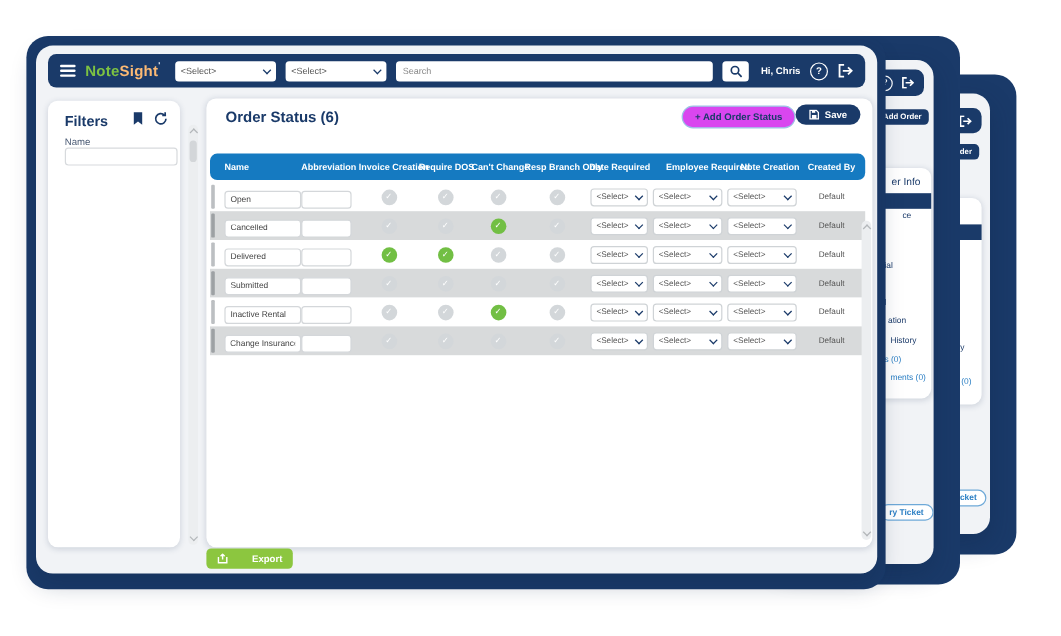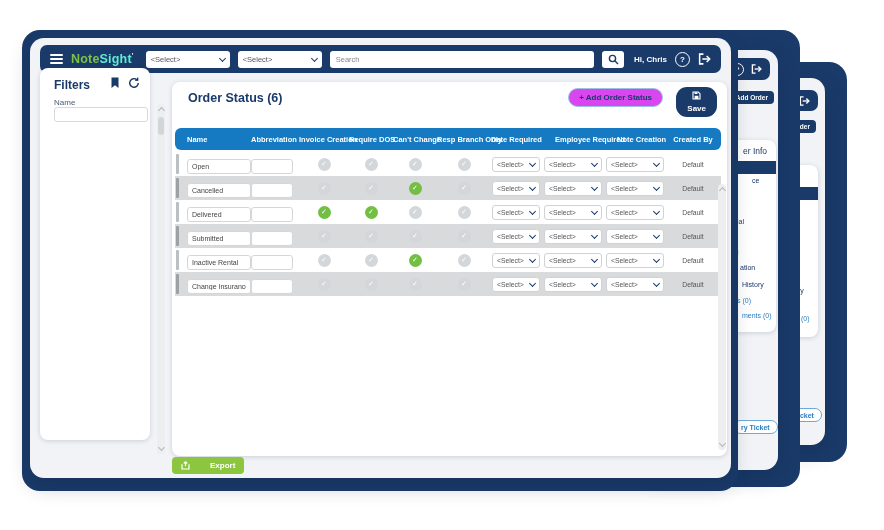--- a/index.html
+++ b/index.html
@@ -9,21 +9,21 @@
   .backdrop{position:absolute;background:#1a3a69;border-radius:18px;}
   .window{position:absolute;background:#f1f3f6;border-radius:14px;
           box-shadow:0 8px 20px rgba(15,35,70,.28);}
   .appbar{position:absolute;background:#1a3a69;border-radius:7px;display:flex;align-items:center;}
   .card{position:absolute;background:#fff;border-radius:8px;box-shadow:0 1px 5px rgba(30,50,90,.18);}
   
   .appbar.main{left:10px;top:7px;width:681px;height:28px;padding:0 10px;gap:8px;box-sizing:border-box;}
   .menu-icon{width:13px;display:flex;flex-direction:column;gap:2.6px;cursor:pointer;}
   .menu-icon i{height:1.8px;background:#fff;border-radius:1px;display:block;}
   .logo{font-size:12.5px;font-weight:bold;letter-spacing:.2px;white-space:nowrap;margin-right:4px;}
-  .logo .t{color:#7dc242;} .logo .s{color:#5eead4;}
+  .logo .t{color:#7dc242;} .logo .s{color:#fdba74;}
   .logo .mark{color:#fff;font-size:7px;vertical-align:top;}
   .hsel{width:84px;height:17px;background:#fff;border-radius:3px;display:flex;align-items:center;
         justify-content:space-between;padding:0 5px;box-sizing:border-box;font-size:7.5px;color:#555;cursor:pointer;}
   .chev{width:4px;height:4px;border-right:1.3px solid #1a3a69;border-bottom:1.3px solid #1a3a69;
         transform:rotate(45deg);margin:-2px 0 0 3px;flex:none;}
   .hsearch{flex:1;height:17px;background:#fff;border:none;border-radius:3px;font-size:7.5px;
            padding:0 6px;color:#333;font-family:"Liberation Sans",sans-serif;}
   .hsearch::placeholder{color:#888;}
   .sbtn{width:22px;height:17px;background:#fff;border-radius:3px;display:flex;align-items:center;
         justify-content:center;cursor:pointer;flex:none;}
@@ -171,21 +171,21 @@
       <span class="help">?</span>
       <span class="icon-btn">
         <svg width="13" height="12" viewBox="0 0 12 11">
             <path d="M5 1 H1.5 V10 H5" fill="none" stroke="#fff" stroke-width="1.4"></path>
             <line x1="4" y1="5.5" x2="10.5" y2="5.5" stroke="#fff" stroke-width="1.4"></line>
             <path d="M8 2.8 L10.8 5.5 L8 8.2" fill="none" stroke="#fff" stroke-width="1.4"></path>
           </svg>
       </span>
     </div>
 
-    <div class="card" style="left:10px;top:30px;width:110px;height:372px;">
+    <div class="card" style="left:10px;top:46px;width:110px;height:372px;">
       <span class="f-title" style="position:absolute;left:14px;top:10px;">Filters</span>
       <span class="icon-btn" style="position:absolute;right:30px;top:9px;">
         <svg width="10" height="12" viewBox="0 0 10 12">
             <path d="M1.5 0.5 h7 v10.5 L5 8.2 L1.5 11 Z" fill="#1a3a69"></path>
           </svg>
       </span>
       <span class="icon-btn" style="position:absolute;right:10px;top:9px;">
         <svg width="12" height="12" viewBox="0 0 12 12">
             <path d="M10.3 6 a4.3 4.3 0 1 1 -1.3 -3.1" fill="none" stroke="#1a3a69" stroke-width="1.4"></path>
             <path d="M9.6 0.6 l0.1 2.5 -2.5 0.1" fill="none" stroke="#1a3a69" stroke-width="1.4"></path>
@@ -197,21 +197,21 @@
 
     <div class="vscroll" style="left:127px;top:66px;height:350px;">
       <i class="sarr up"></i>
       <i class="sthumb"></i>
       <i class="sarr down"></i>
     </div>
 
     <div class="card" style="left:142px;top:44px;width:555px;height:374px;">
       <span class="title" style="position:absolute;left:16px;top:9px;">Order Status (6)</span>
       <span class="btn-outline" style="position:absolute;right:64px;top:6px;">+ Add Order Status</span>
-      <span class="btn-navy" style="position:absolute;right:10px;top:5px;flex-direction:column;">
+      <span class="btn-navy" style="position:absolute;right:10px;top:5px;">
         <svg width="9" height="9" viewBox="0 0 9 9">
             <path d="M1 1 h5.3 L8 2.7 V8 H1 Z" fill="none" stroke="#fff" stroke-width="1.1"></path>
             <rect x="2.6" y="4.8" width="3.8" height="3.2" fill="#fff"></rect>
             <rect x="2.6" y="1.2" width="2.8" height="1.8" fill="#fff"></rect>
           </svg>
         <span>Save</span>
       </span>
 
       <div class="ttable">
         <div class="thead">

